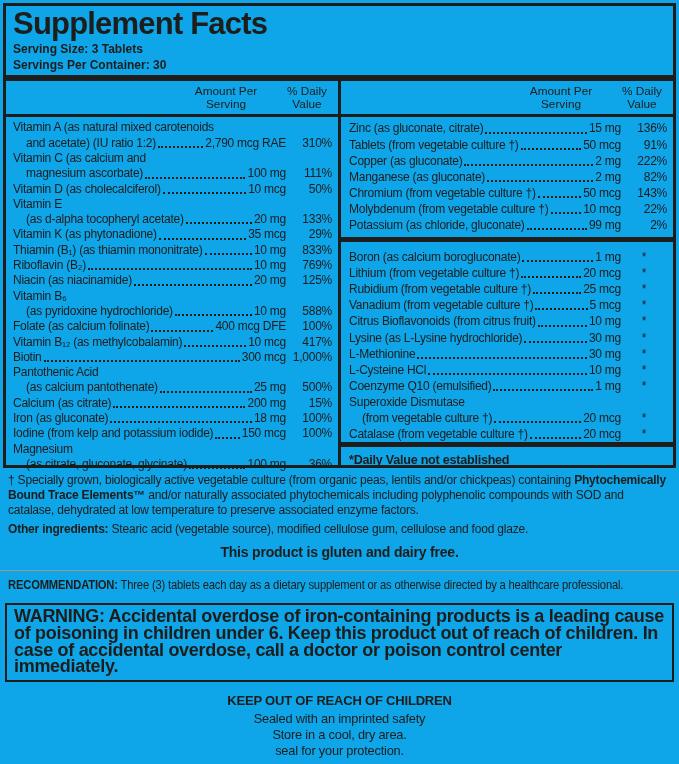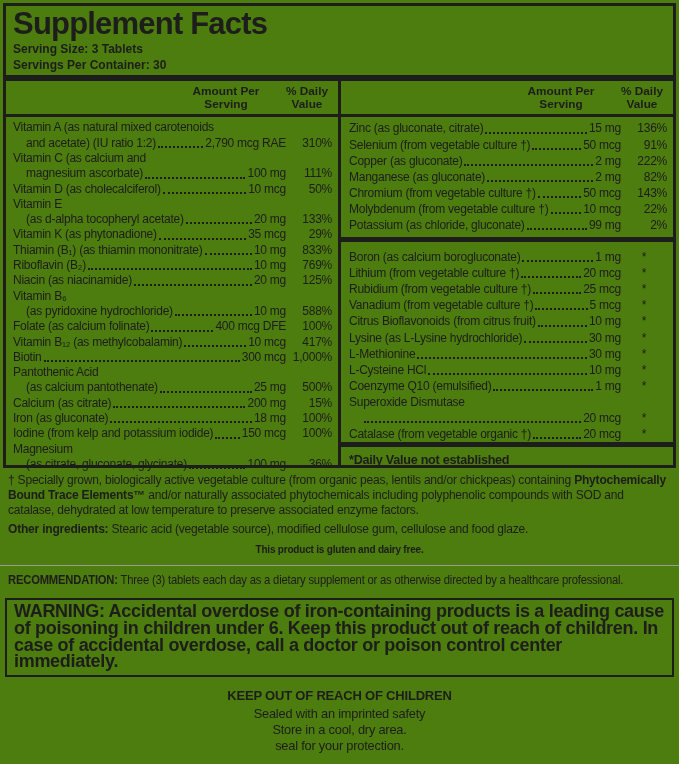--- a/index.html
+++ b/index.html
@@ -1,33 +1,33 @@
 <!DOCTYPE html>
 <html><head>
 <meta charset="utf-8">
 <style>
   * { box-sizing: border-box; }
   html,body { margin:0; padding:0; background:#fff; }
   .sheet {
-    width:679px; height:764px; overflow:hidden; background:#4d7c0f;
+    width:679px; height:764px; overflow:hidden; background:#0ea5e9;
     color:#1d1d1b; font-family:"Liberation Sans","DejaVu Sans",sans-serif;
   }
   
   .panel { margin:3px 3px 0; border:3px solid #1d1d1b; }
   .panel-head { padding:1px 7px 2px; }
   .title { font-size:31px; font-weight:700; letter-spacing:-0.8px; line-height:34px; margin:0; }
   .serv { font-weight:700; font-size:12px; line-height:16px; }
 
   .cols { display:flex; border-top:6px solid #1d1d1b; height:390px; }
   .col { display:flex; flex-direction:column; }
   .col-left  { width:332px; padding:0 6px 0 7px; }
   .col-right { flex:1; border-left:3px solid #1d1d1b; padding:0 6px 0 8px; }
 
   .colhead { display:flex; justify-content:flex-end; gap:12px; text-align:center;
-             font-weight:700; font-size:11.8px; line-height:13.2px; padding:4px 0 3px; }
+             font-weight:400; font-size:11.8px; line-height:13.2px; padding:4px 0 3px; }
   .h-amt { width:88px; } .h-dv { width:50px; }
   .headrule { border-top:3px solid #1d1d1b; }
   .col-left  .headrule { margin:0 -6px 0 -7px; }
   .col-right .headrule { margin:0 -6px 0 -8px; }
 
   .nrows { padding-top:3px; font-size:12px; letter-spacing:-0.25px; }
   .col-left  .nrows { line-height:15.3px; }
   .col-right .nrows { line-height:16.1px; }
   .nline { display:flex; align-items:flex-start; }
   .nline.indent { padding-left:13px; }
@@ -40,21 +40,21 @@
   .gdiv { border-top:5px solid #1d1d1b; margin:4px -6px 4px -8px; }
   .gdiv.push { margin-top:auto; }
   .footnote { font-weight:700; font-size:12.6px; letter-spacing:-0.25px; padding:2px 0 5px; }
 
   
   .foot { padding:5px 8px 0; font-size:12px; letter-spacing:-0.2px; }
   .para { line-height:15.2px; }
   .oi { margin-bottom:5px; }
   .dagger { margin-bottom:3px; }
   .blabel { font-weight:700; }
-  .gluten { text-align:center; font-weight:700; font-size:10px; margin:7px 0 10px; }
+  .gluten { text-align:center; font-weight:700; font-size:14px; margin:7px 0 10px; }
   .thinrule { border-top:1px solid #9a9a9a; margin:0 -8px 7px; }
   .reco { margin-bottom:10px; white-space:nowrap; transform:scaleX(0.905); transform-origin:left center; font-size:12.4px; }
   .warnbox { border:2px solid #1d1d1b; margin:0 -3px 11px; padding:3px 7px 5px;
              font-weight:700; font-size:18px; line-height:16.8px; letter-spacing:-0.3px; }
   .keepout { text-align:center; font-weight:700; font-size:13px; line-height:16px; margin-bottom:2px; }
   .storeline { text-align:center; font-size:12.8px; line-height:16px; }
   .product { text-align:center; font-size:12.8px; margin-top:14px; }
 </style>
 </head>
 <body>
@@ -256,21 +256,21 @@
             <div class="nrow">
               <div class="nline">
                 <span class="nname">Zinc (as gluconate, citrate)</span>
                 <span class="leader"></span>
                 <span class="amt">15 mg</span>
                 <span class="dv">136%</span>
               </div>
             </div>
             <div class="nrow">
               <div class="nline">
-                <span class="nname">Selenium (from vegetable culture †)</span>
+                <span class="nname">Tablets (from vegetable culture †)</span>
                 <span class="leader"></span>
                 <span class="amt">50 mcg</span>
                 <span class="dv">91%</span>
               </div>
             </div>
             <div class="nrow">
               <div class="nline">
                 <span class="nname">Copper (as gluconate)</span>
                 <span class="leader"></span>
                 <span class="amt">2 mg</span>
@@ -382,28 +382,29 @@
                 <span class="leader"></span>
                 <span class="amt">1 mg</span>
                 <span class="dv star">*</span>
               </div>
             </div>
             <div class="nrow">
               <div class="nline">
                 <span class="nname">Superoxide Dismutase</span>
               </div>
               <div class="nline indent">
+                <span class="nname">(from vegetable culture †)</span>
                 <span class="leader"></span>
                 <span class="amt">20 mcg</span>
                 <span class="dv star">*</span>
               </div>
             </div>
             <div class="nrow">
               <div class="nline">
-                <span class="nname">Catalase (from vegetable organic †)</span>
+                <span class="nname">Catalase (from vegetable culture †)</span>
                 <span class="leader"></span>
                 <span class="amt">20 mcg</span>
                 <span class="dv star">*</span>
               </div>
             </div>
           </div>
         <div class="gdiv push"></div>
         <div class="footnote">*Daily Value not established</div>
       </div>
 

